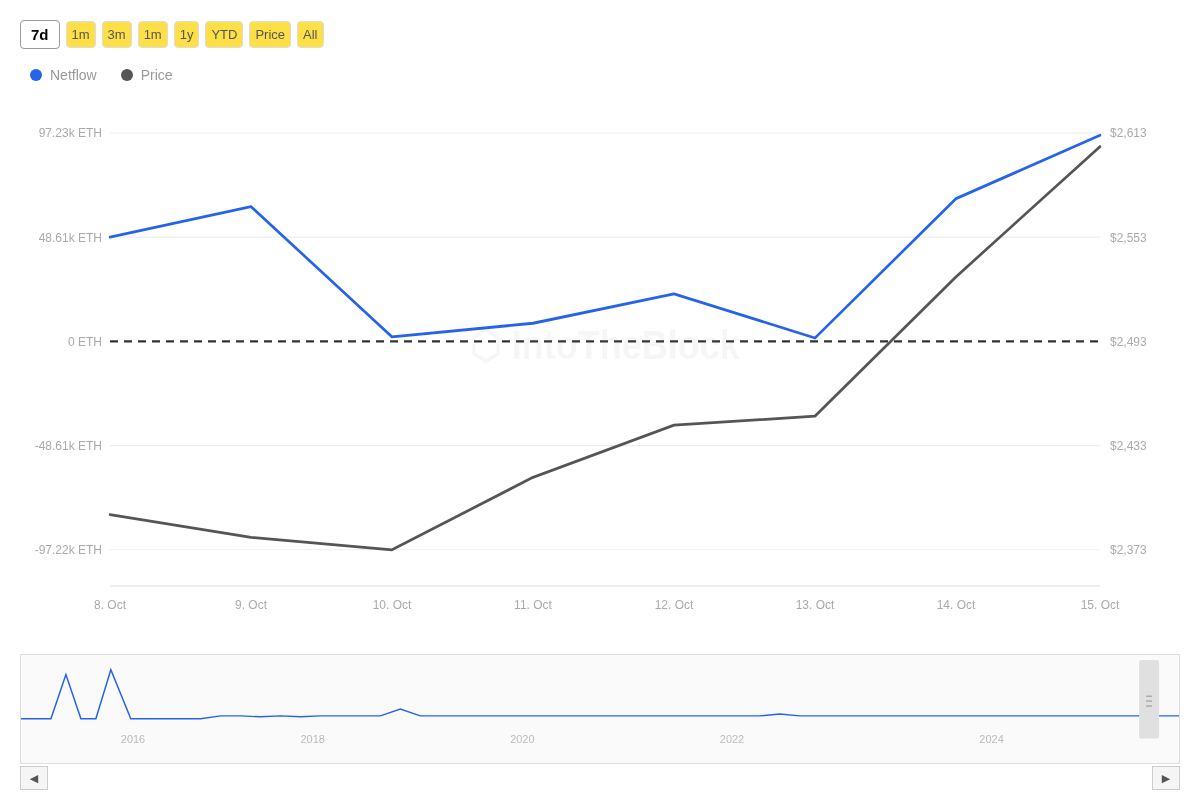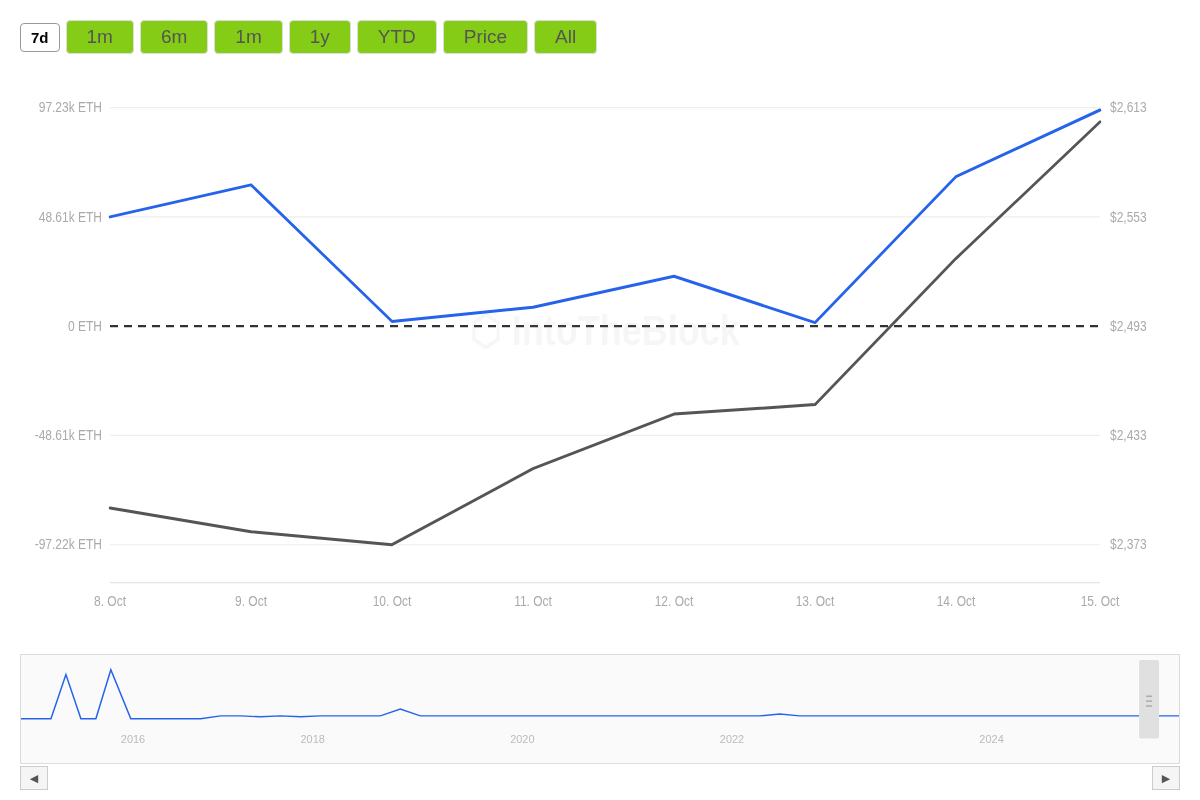--- a/index.html
+++ b/index.html
@@ -22,26 +22,26 @@
 
     
     .time-range {
       display: flex;
       align-items: center;
       gap: 6px;
       margin-bottom: 18px;
     }
 
     .time-btn {
-      padding: 5px 20px;
+      padding: 5px 5px;
       border: 1px solid #ddd;
       border-radius: 4px;
-      background: #84cc16;
+      background: #fde047;
       cursor: pointer;
-      font-size: 19px;
+      font-size: 13px;
       color: #555;
     }
 
     .time-btn.active {
       background: #fff;
       border-color: #999;
       font-weight: 700;
       color: #000;
       font-size: 15px;
       padding: 5px 10px;
@@ -131,28 +131,38 @@
     }
   </style>
 </head>
 <body>
 
 <div class="container">
 
   <div class="time-range">
   <button class="time-btn active">7d</button>
       <button class="time-btn">1m</button>
-      <button class="time-btn">6m</button>
+      <button class="time-btn">3m</button>
       <button class="time-btn">1m</button>
       <button class="time-btn">1y</button>
       <button class="time-btn">YTD</button>
       <button class="time-btn">Price</button>
       <button class="time-btn">All</button>
     </div>
 
+  <div class="legend">
+    <div class="legend-item">
+      <div class="legend-dot blue"></div>
+      <span class="legend-label">Netflow</span>
+    </div>
+    <div class="legend-item">
+      <div class="legend-dot gray"></div>
+      <span class="legend-label">Price</span>
+    </div>
+  </div>
 
   <div class="chart-wrapper">
     <div class="main-chart-area">
       <svg class="main-chart" viewBox="0 0 1160 490" preserveAspectRatio="none">
 
         <line x1="90" y1="30" x2="1080" y2="30" stroke="#eee" stroke-width="1"></line>
         <line x1="90" y1="122" x2="1080" y2="122" stroke="#eee" stroke-width="1"></line>
 
         <line x1="90" y1="214" x2="1080" y2="214" stroke="#333" stroke-width="2" stroke-dasharray="8,6"></line>
         <line x1="90" y1="306" x2="1080" y2="306" stroke="#eee" stroke-width="1"></line>

